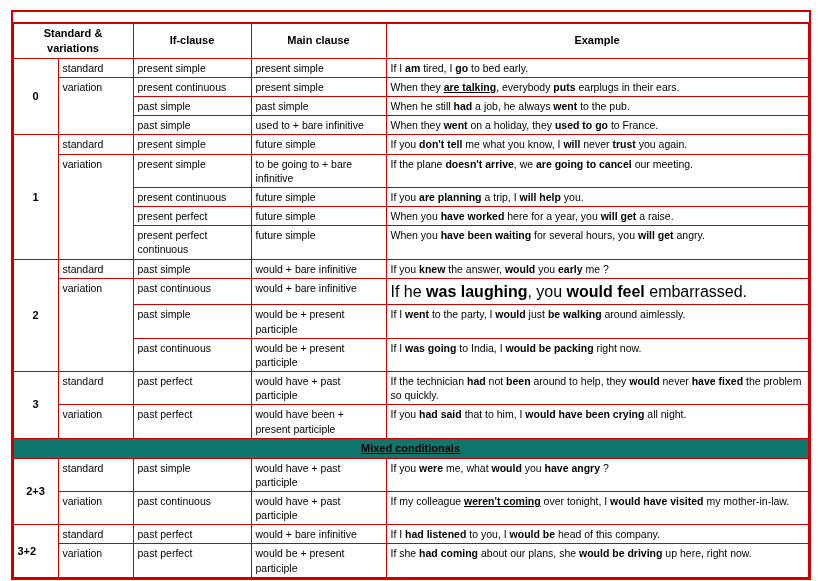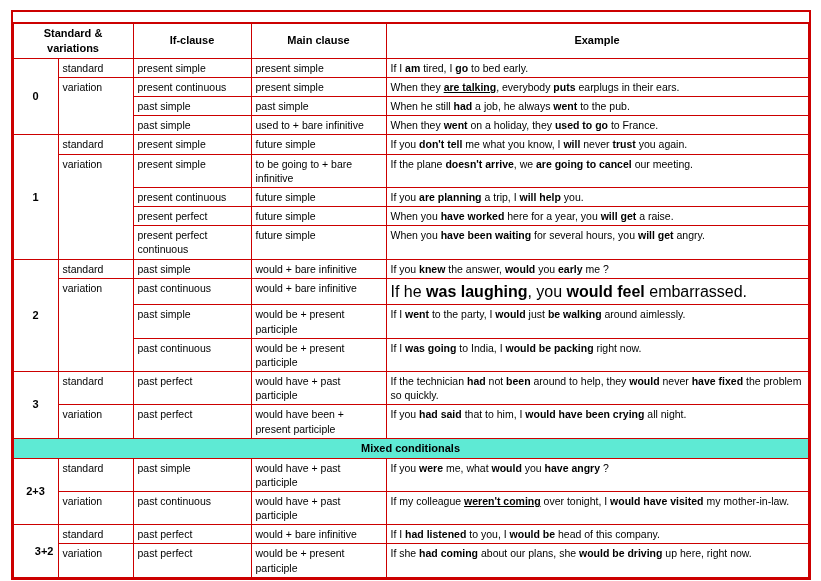--- a/index.html
+++ b/index.html
@@ -47,22 +47,23 @@
     }
 
     .num-cell {
       font-weight: bold;
       text-align: center;
       vertical-align: middle;
     }
     .section-header {
       text-align: center;
       font-weight: bold;
-      background: #5eead4;
+      background: #0f766e;
       font-size: 11px;
+      text-decoration: underline;
     }
     .wrapper {
       position: relative;
     }
   </style>
 </head>
 <body>
 
 <div class="wrapper">
   <div class="container">
@@ -181,21 +182,21 @@
             <td style="font-size: 10.5px;">would have + past participle</td>
             <td style="font-size: 10.5px;">If you <b>were</b> me, what <b>would</b> you <b>have angry</b> ?</td>
           </tr>
           <tr>
             <td rowspan="1" style="vertical-align: top; font-size: 10.5px;">variation</td>
             <td style="font-size: 10.5px;">past continuous</td>
             <td style="font-size: 10.5px;">would have + past participle</td>
             <td style="font-size: 10.5px;">If my colleague <b><u>weren't coming</u></b> over tonight, I <b>would have visited</b> my mother-in-law.</td>
           </tr>
           <tr>
-            <td rowspan="2" class="num-cell" style="vertical-align: middle; font-weight: bold; text-align: right; font-size: 11px; margin-top: 35px;">3+2</td>
+            <td rowspan="2" class="num-cell" style="vertical-align: middle; font-weight: bold; text-align: left; font-size: 11px; margin-top: 35px;">3+2</td>
             <td rowspan="1" style="vertical-align: top; font-size: 10.5px;">standard</td>
             <td style="font-size: 10.5px;">past perfect</td>
             <td style="font-size: 10.5px;">would + bare infinitive</td>
             <td style="font-size: 10.5px;">If I <b>had listened</b> to you, I <b>would be</b> head of this company.</td>
           </tr>
           <tr>
             <td rowspan="1" style="vertical-align: top; font-size: 10.5px;">variation</td>
             <td style="font-size: 10.5px;">past perfect</td>
             <td style="font-size: 10.5px;">would be + present participle</td>
             <td style="font-size: 10.5px;">If she <b>had coming</b> about our plans, she <b>would be driving</b> up here, right now.</td>

